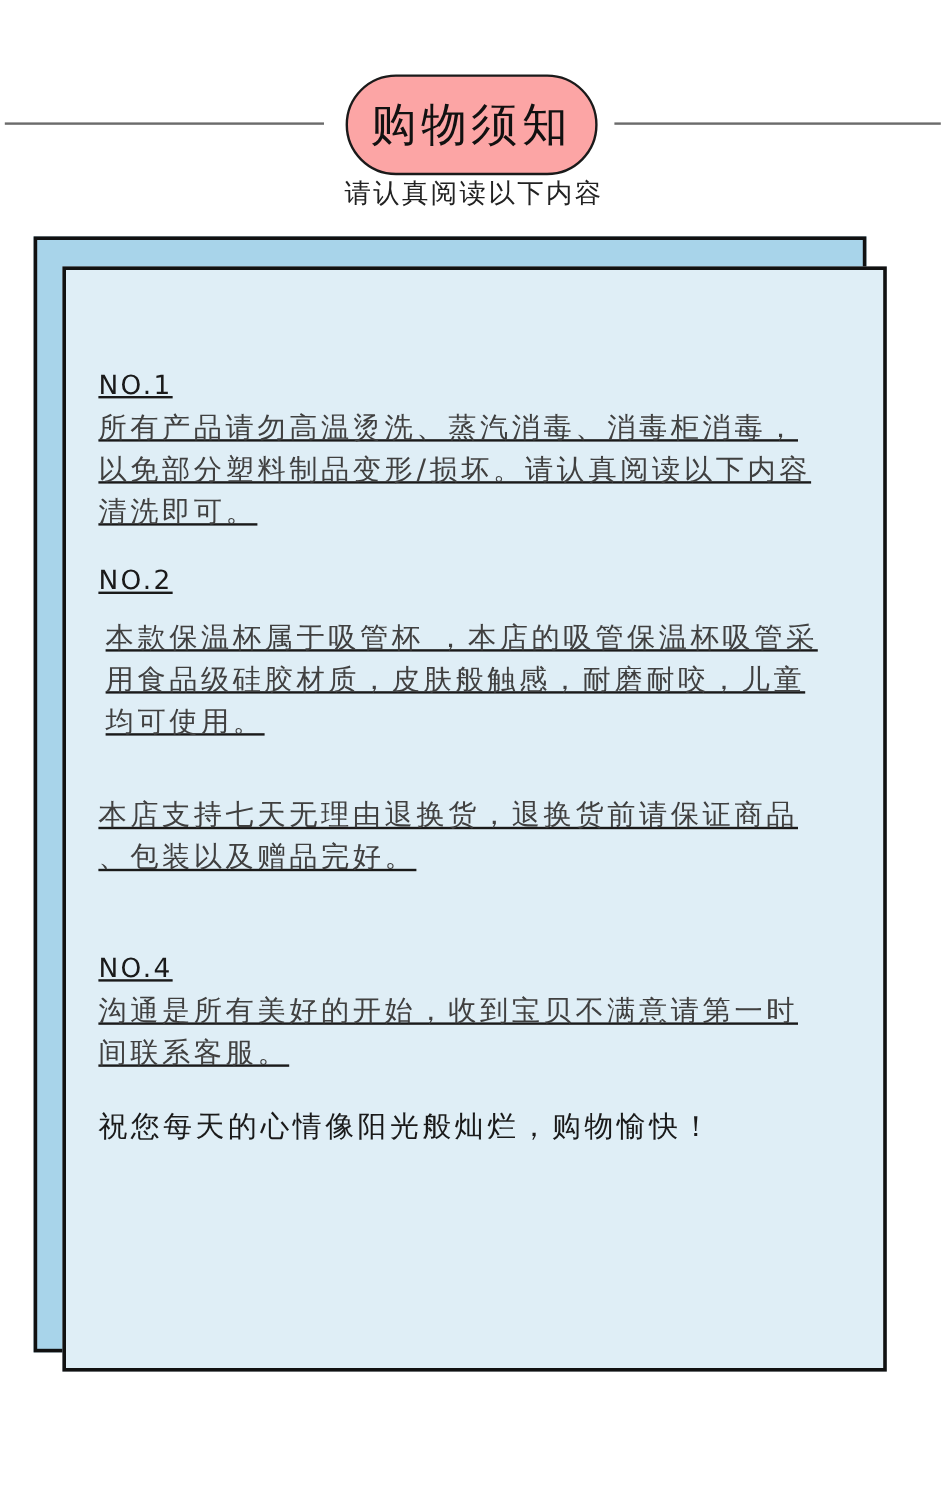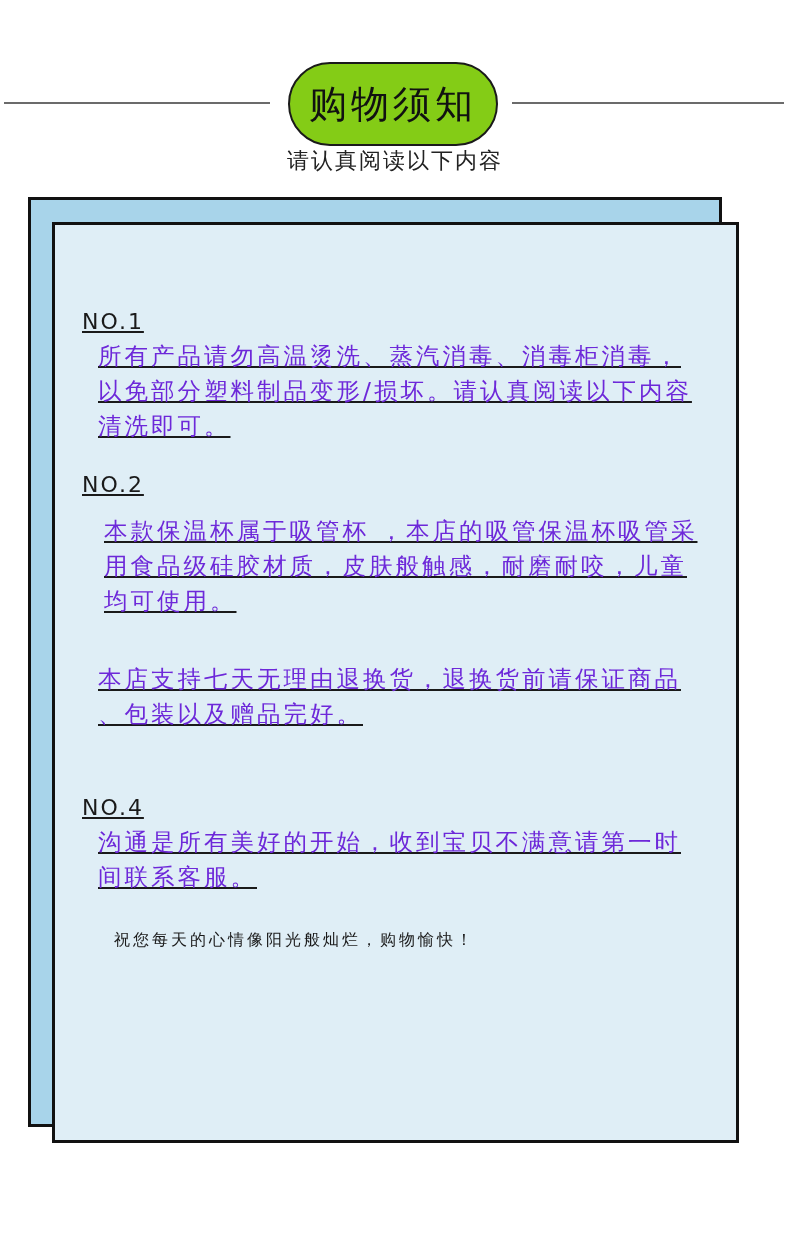--- a/index.html
+++ b/index.html
@@ -24,21 +24,21 @@
     .header-line.right { left: 512px; width: 272px; }
 
     .title-pill {
       position: absolute;
       left: 288px;
       top: 62px;
       width: 210px;
       height: 84px;
       border: 2.5px solid #1a1a1a;
       border-radius: 42px;
-      background: #84cc16;
+      background: #fca5a5;
       display: flex;
       align-items: center;
       justify-content: center;
     }
     .title-text {
       font-size: 38px;
       letter-spacing: 4px;
       color: #111;
       font-weight: normal;
     }
@@ -82,45 +82,43 @@
       font-size: 22px;
       letter-spacing: 2px;
       color: #1a1a1a;
       line-height: 26px;
       height: 26px;
     }
     .section-body {
       font-size: 23.5px;
       line-height: 35px;
       letter-spacing: 3px;
-      color: #6d28d9;
+      color: #404040;
       word-break: break-all;
-      margin-left: 16px;
     }
     .line { display: block; white-space: nowrap; }
 
     #sec1 { top: 309px; }
     #sec1 .section-body { margin-top: 4px; }
     #sec2 { top: 472px; }
     #sec2 .section-body { margin-top: 16px; padding-left: 6px; }
     #sec3 { top: 658px; }
     #sec3 .section-body { margin-top: 4px; }
     #sec4 { top: 795px; }
     #sec4 .section-body { margin-top: 4px; }
 
     .closing {
       position: absolute;
       left: 82px;
       top: 922px;
-      font-size: 16px;
+      font-size: 24px;
       letter-spacing: 3px;
       line-height: 35px;
       color: #1a1a1a;
       white-space: nowrap;
-      margin-left: 32px;
     }
   </style>
 </head>
 <body>
 
 <div class="header-line left"></div>
 <div class="header-line right"></div>
 
 <div class="title-pill">
   <span class="title-text">购物须知</span>

